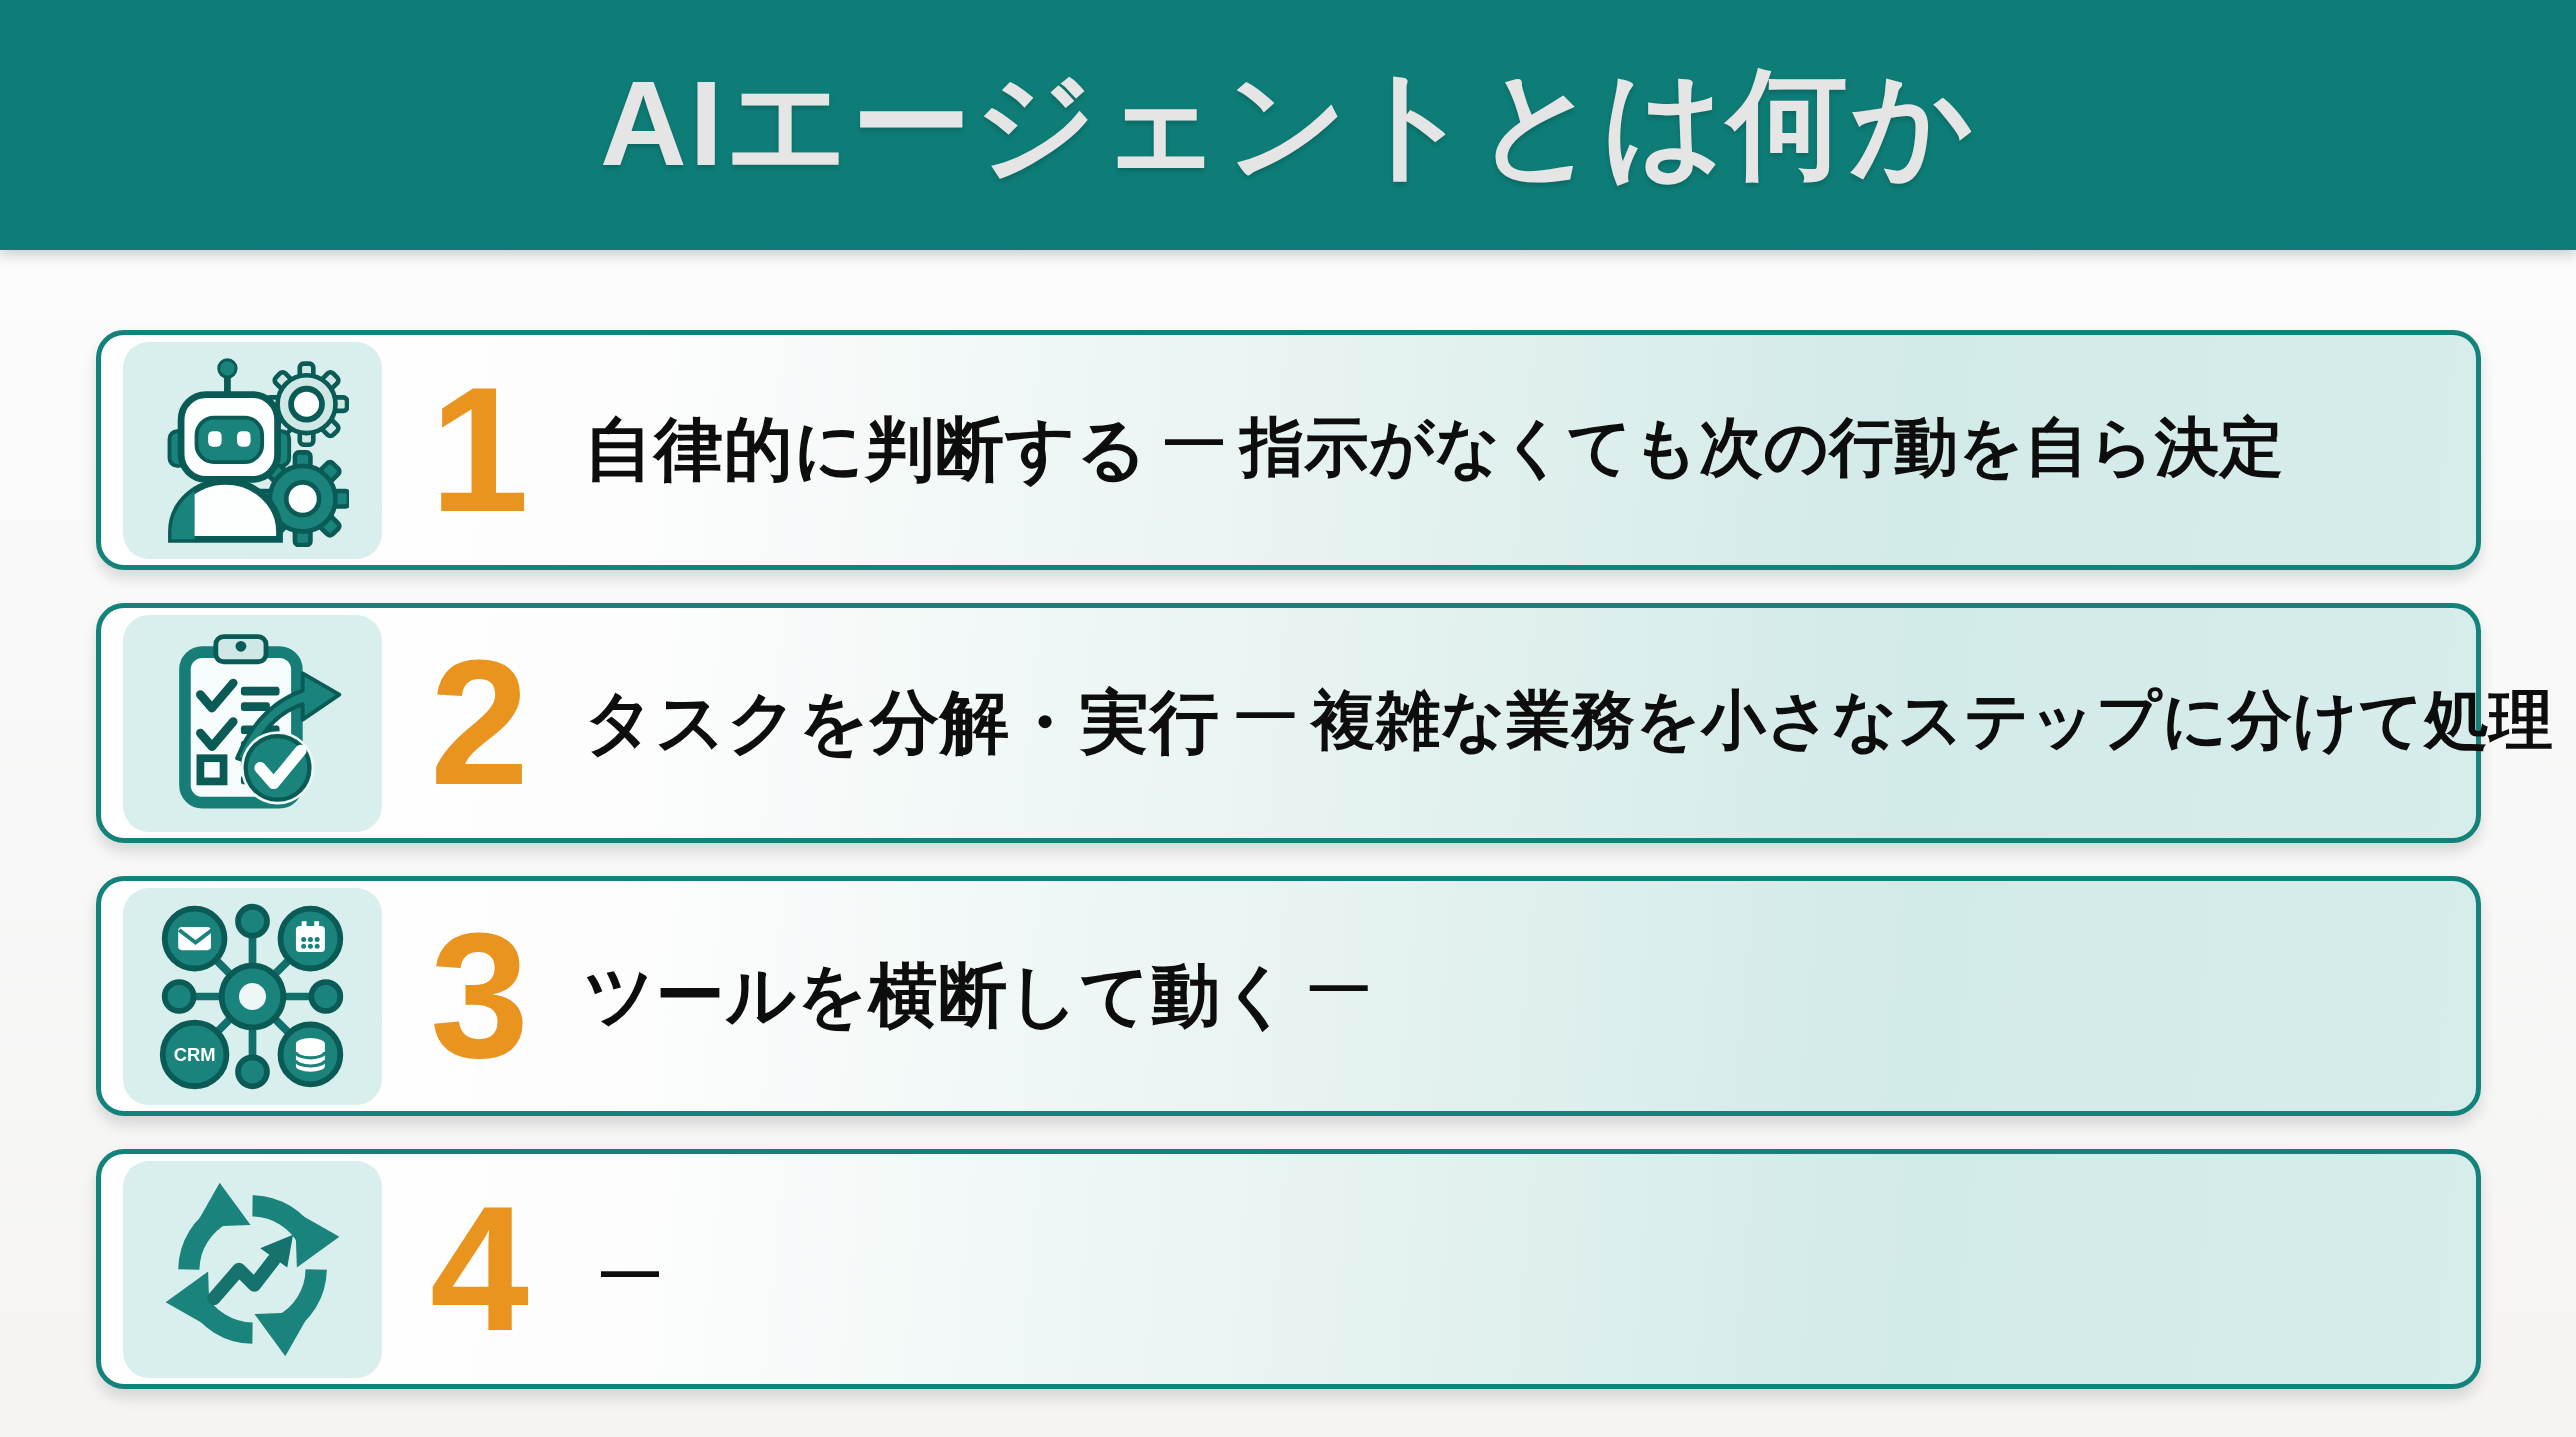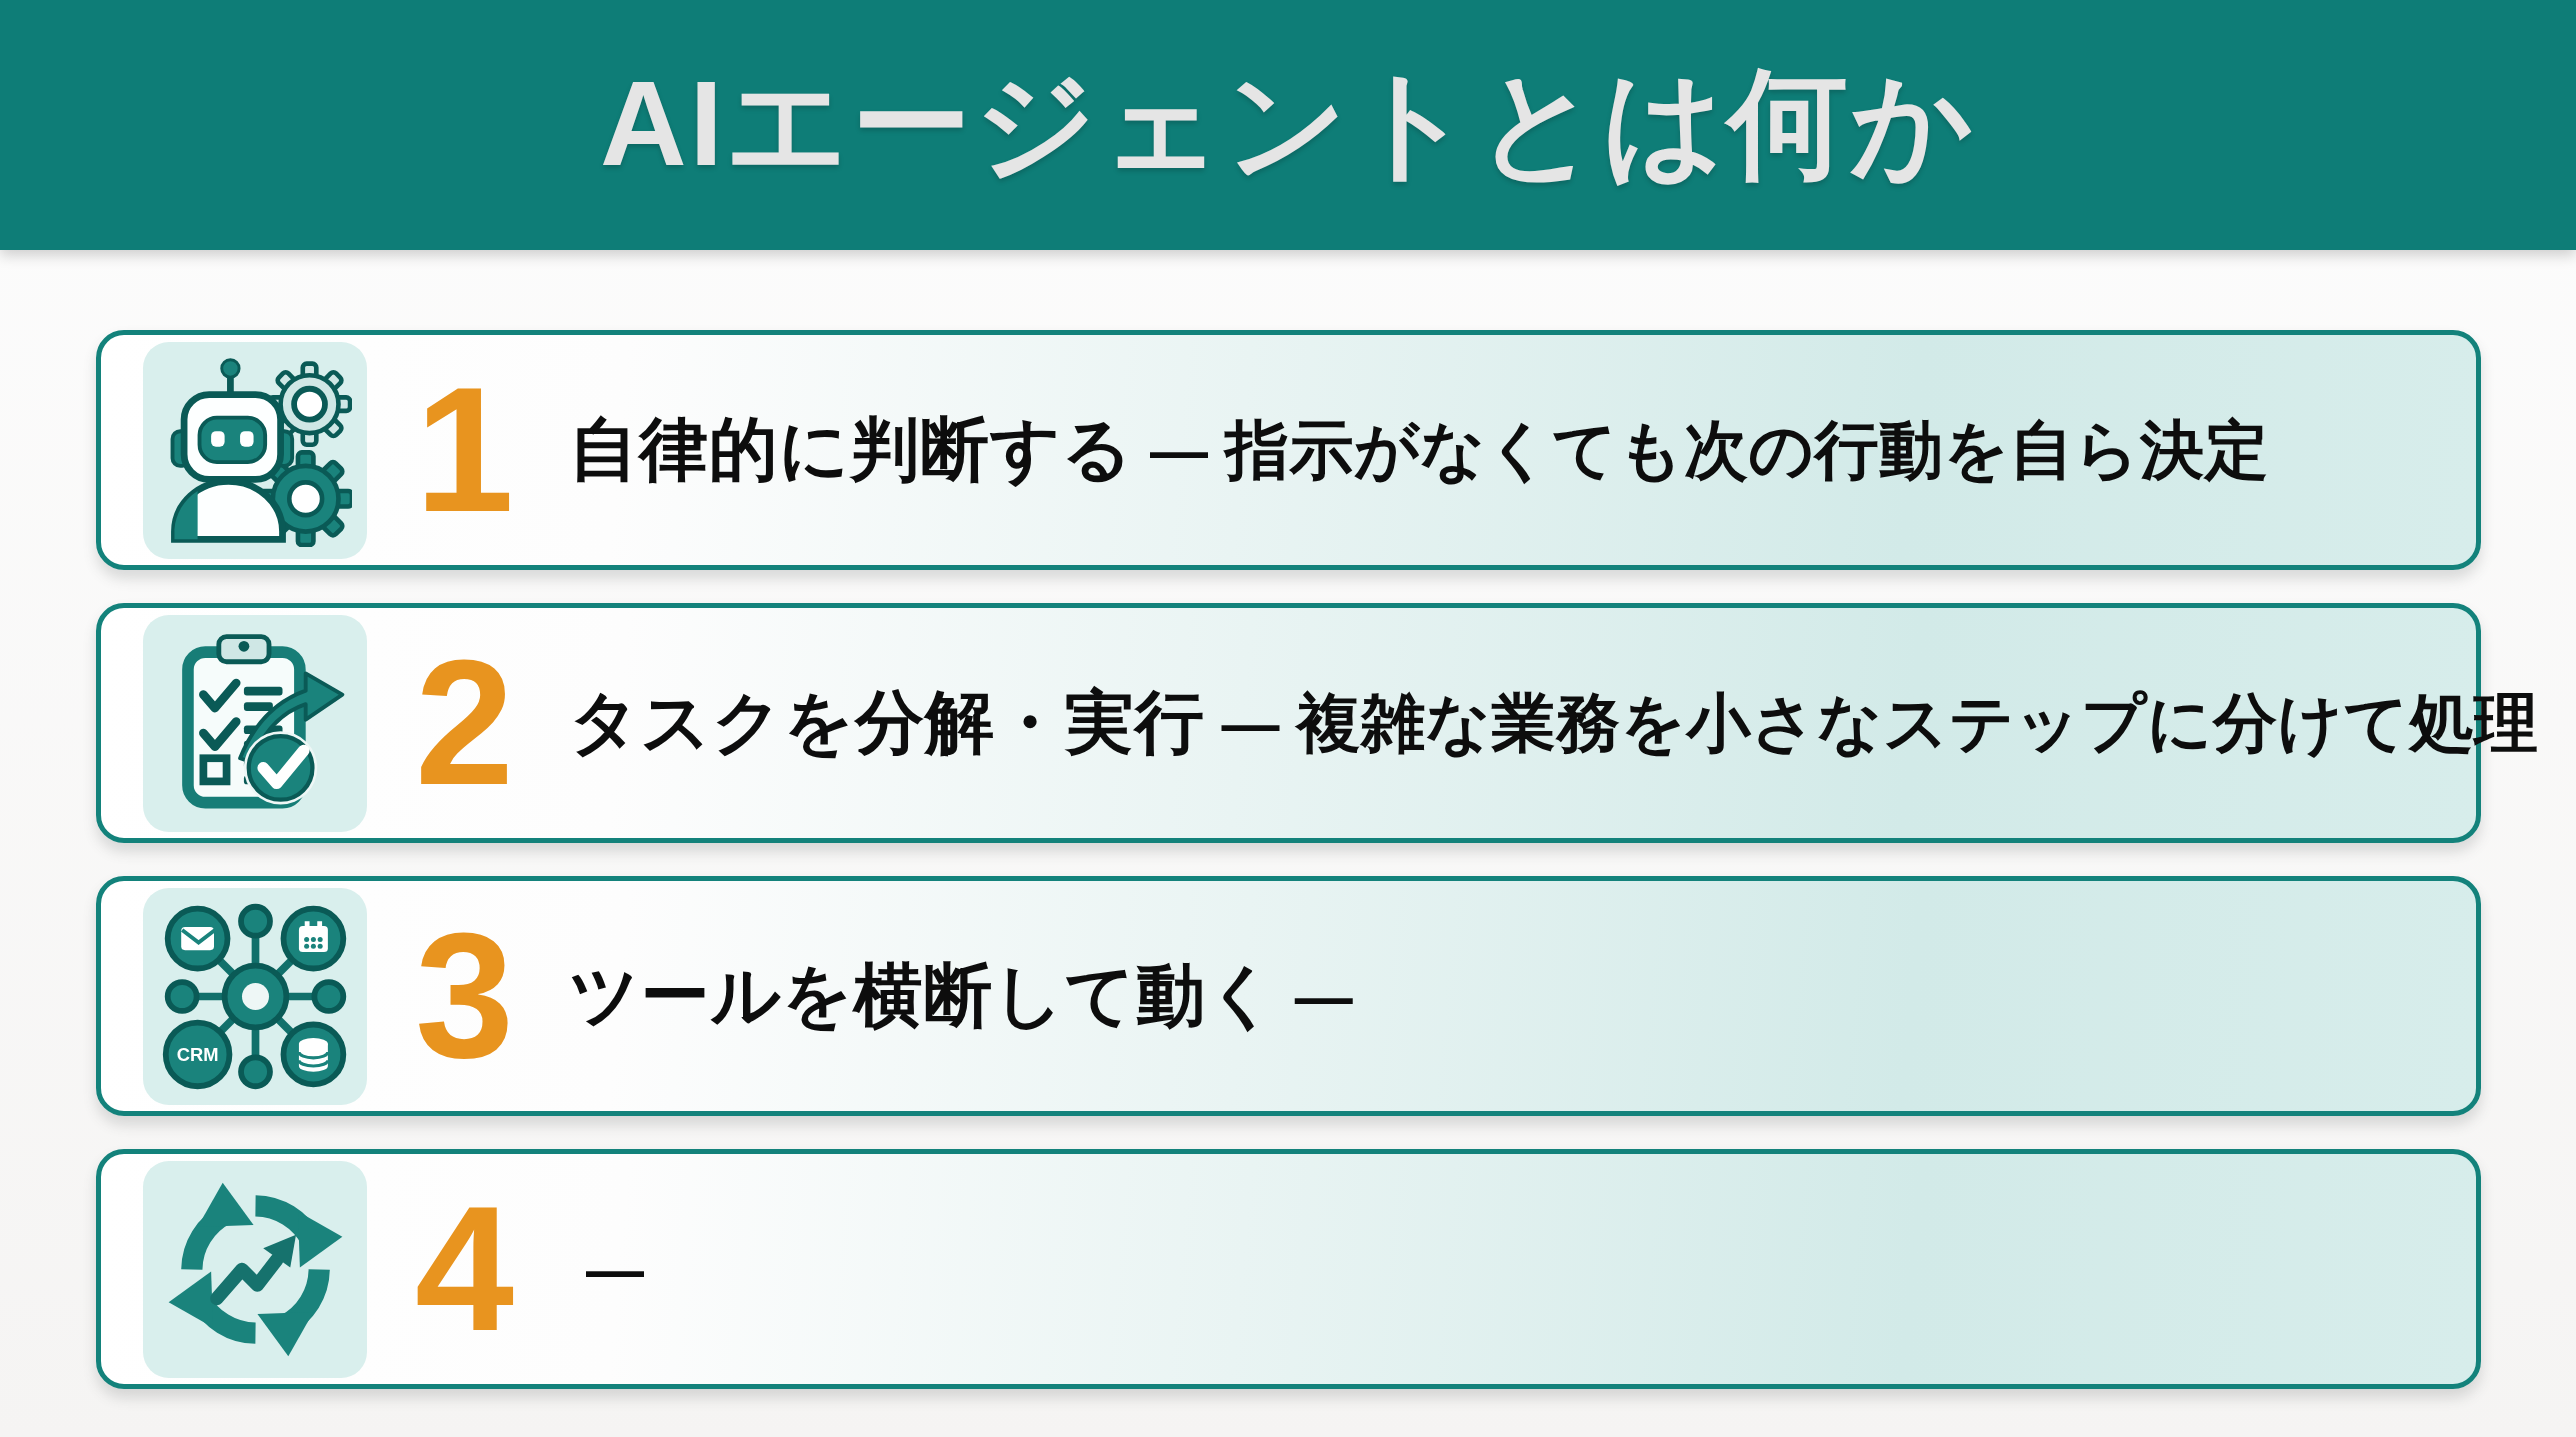--- a/index.html
+++ b/index.html
@@ -38,34 +38,34 @@
   .cards{padding:80px 95px 0 96px;}
   .card{
     height:240px;margin-bottom:33px;
     border:5.6px solid var(--teal-border,#13827b);
     border-radius:28px;
     background:linear-gradient(95deg,#ffffff 0%,#fdfdfd 22%,#e9f4f3 48%,var(--card-tint,#d2eae8) 76%,#d7edeb 100%);
     box-shadow:0 8.4px 13px rgba(70,80,80,.18);
     display:flex;align-items:center;
   }
   .icon-box{
-    width:224px;height:217px;margin-left:42px;flex:0 0 auto;
+    width:259px;height:217px;margin-left:22px;flex:0 0 auto;
     background:var(--icon-box-bg,#d9efed);
     border-radius:26px;
     display:flex;align-items:center;justify-content:center;
   }
   .icon-box svg{width:193px;height:193px;display:block;}
   .num{
     flex:0 0 auto;width:161px;margin-left:17px;
     text-align:center;
     font-size:178px;line-height:1;font-weight:700;
     color:var(--number-orange,#e8941f);
   }
   .text{
-    margin-left:24px;display:flex;align-items:center;white-space:nowrap;
+    margin-left:24px;display:flex;align-items:flex-start;white-space:nowrap;
     color:var(--text-color,#0d0d0d);
   }
   .title{font-size:69px;font-weight:700;letter-spacing:0.9px;}
   .sep{font-size:58px;font-weight:700;margin:0 17px;}
   .desc{font-size:64px;font-weight:700;letter-spacing:0.5px;}
 
   
   .tfill{fill:var(--teal-icon,#1a837c);}
   .tstroke{stroke:var(--teal-icon-dark,#0a5a56);}
 </style>

